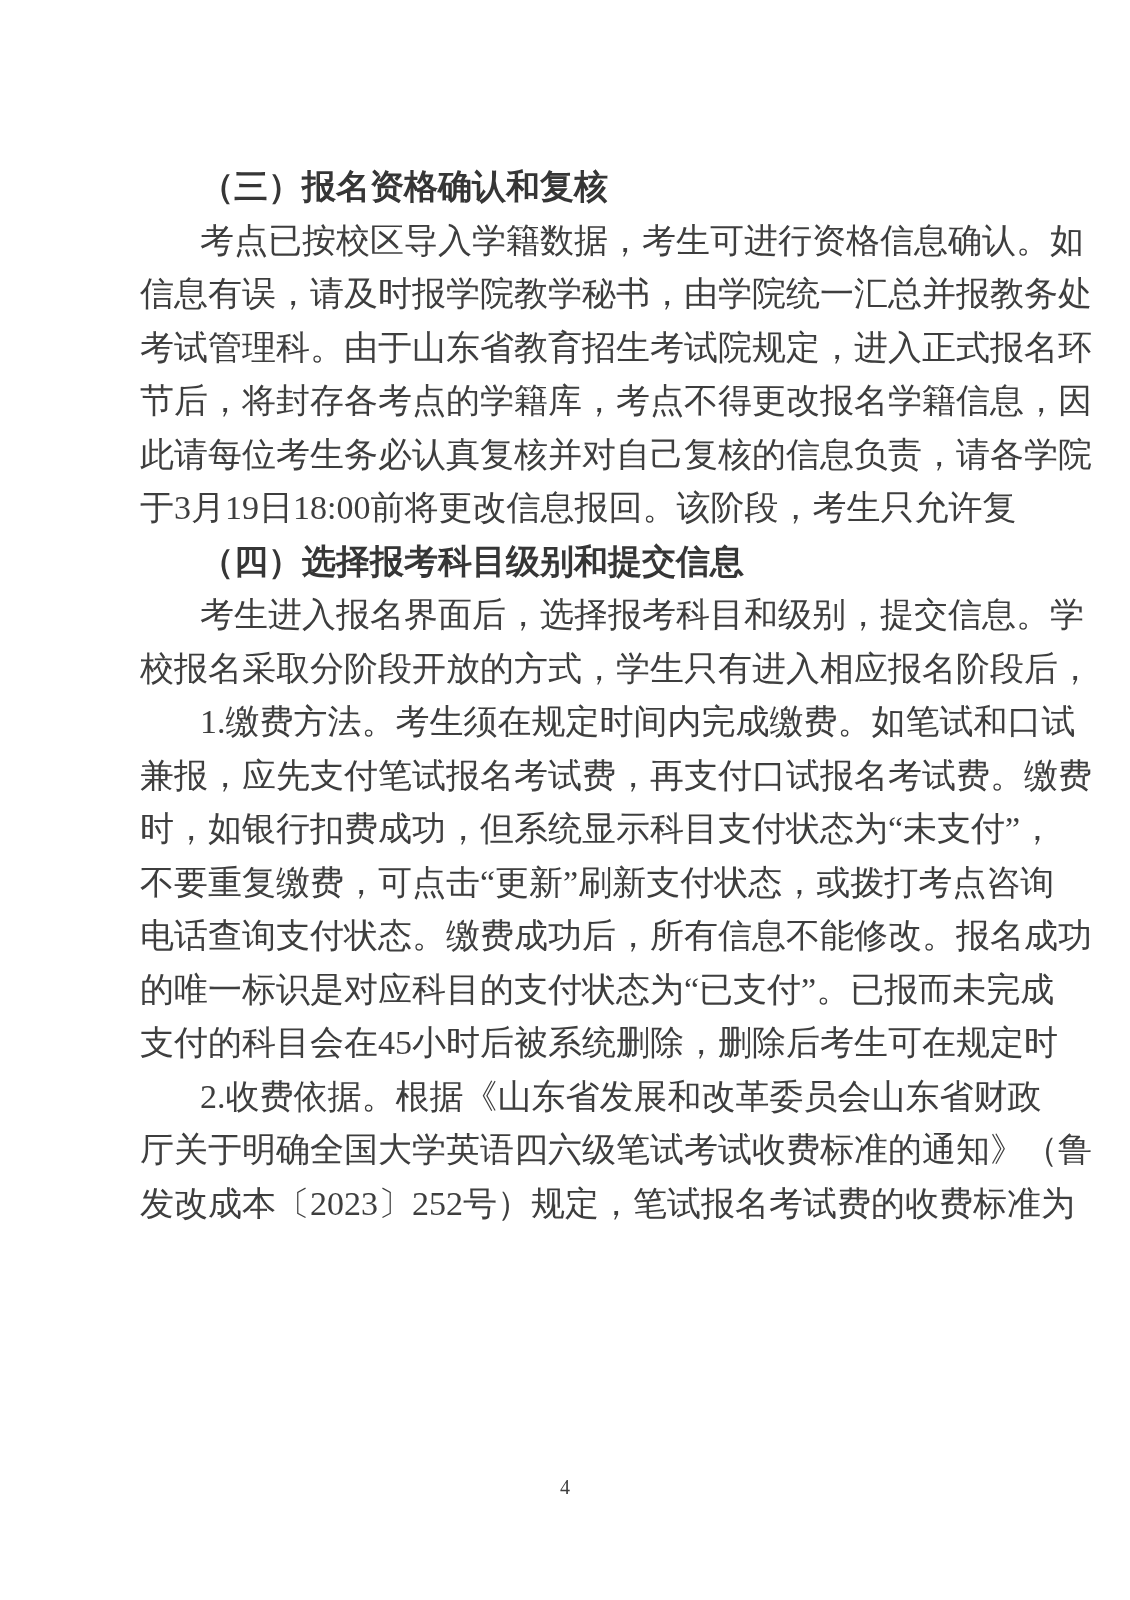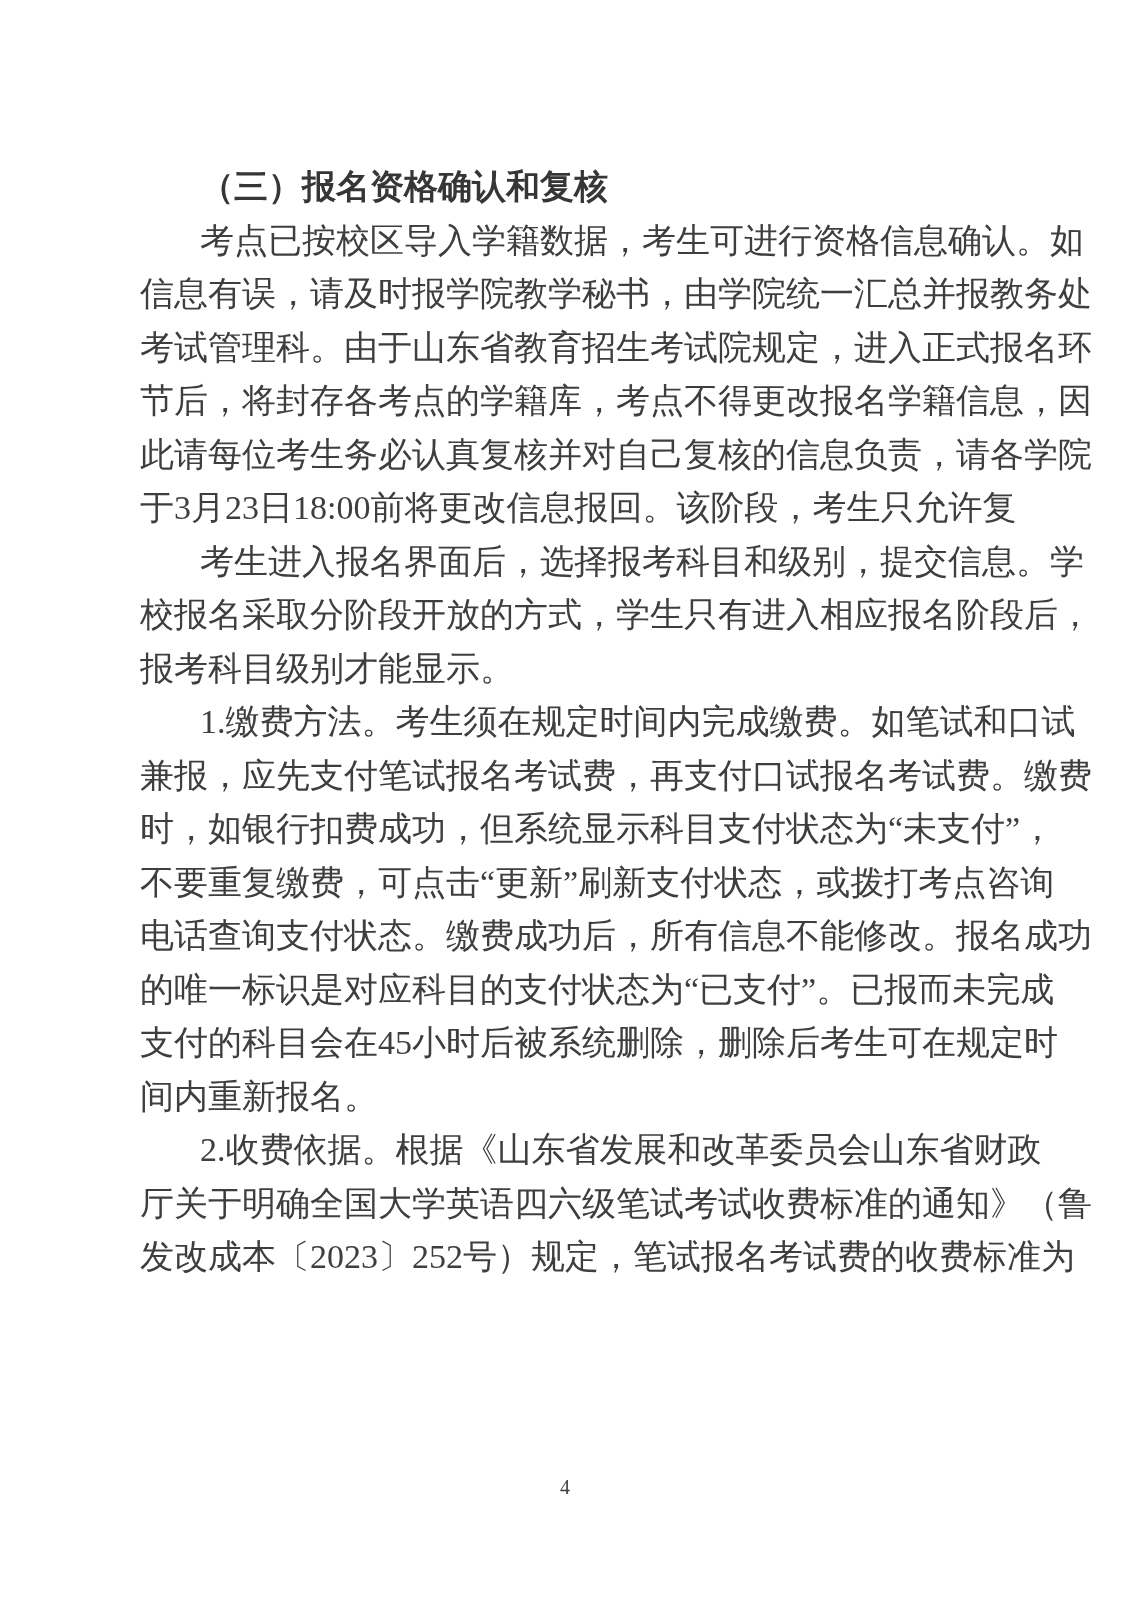--- a/index.html
+++ b/index.html
@@ -215,21 +215,21 @@
         <span>学</span>
         <span>院</span>
       </div>
       <div class="line justify">
         <span>于</span>
         <span class="sp"></span>
         <span>3</span>
         <span class="sp"></span>
         <span>月</span>
         <span class="sp"></span>
-        <span>23</span>
+        <span>19</span>
         <span class="sp"></span>
         <span>日</span>
         <span class="sp"></span>
         <span>18:00</span>
         <span class="sp"></span>
         <span>前</span>
         <span>将</span>
         <span>更</span>
         <span>改</span>
         <span>信</span>
@@ -241,20 +241,21 @@
         <span>阶</span>
         <span>段</span>
         <span>，</span>
         <span>考</span>
         <span>生</span>
         <span>只</span>
         <span>允</span>
         <span>许</span>
         <span>复</span>
       </div>
+      <div class="line indent heading">（四）选择报考科目级别和提交信息</div>
       <div class="line justify indent">
         <span>考</span>
         <span>生</span>
         <span>进</span>
         <span>入</span>
         <span>报</span>
         <span>名</span>
         <span>界</span>
         <span>面</span>
         <span>后</span>
@@ -299,21 +300,20 @@
         <span>入</span>
         <span>相</span>
         <span>应</span>
         <span>报</span>
         <span>名</span>
         <span>阶</span>
         <span>段</span>
         <span>后</span>
         <span>，</span>
       </div>
-      <div class="line">报考科目级别才能显示。</div>
       <div class="line justify indent">
         <span>1.</span>
         <span class="sp"></span>
         <span>缴</span>
         <span>费</span>
         <span>方</span>
         <span>法</span>
         <span>。</span>
         <span>考</span>
         <span>生</span>
@@ -510,21 +510,20 @@
         <span>除</span>
         <span>后</span>
         <span>考</span>
         <span>生</span>
         <span>可</span>
         <span>在</span>
         <span>规</span>
         <span>定</span>
         <span>时</span>
       </div>
-      <div class="line">间内重新报名。</div>
       <div class="line justify indent">
         <span>2.</span>
         <span class="sp"></span>
         <span>收</span>
         <span>费</span>
         <span>依</span>
         <span>据</span>
         <span>。</span>
         <span>根</span>
         <span>据</span>

